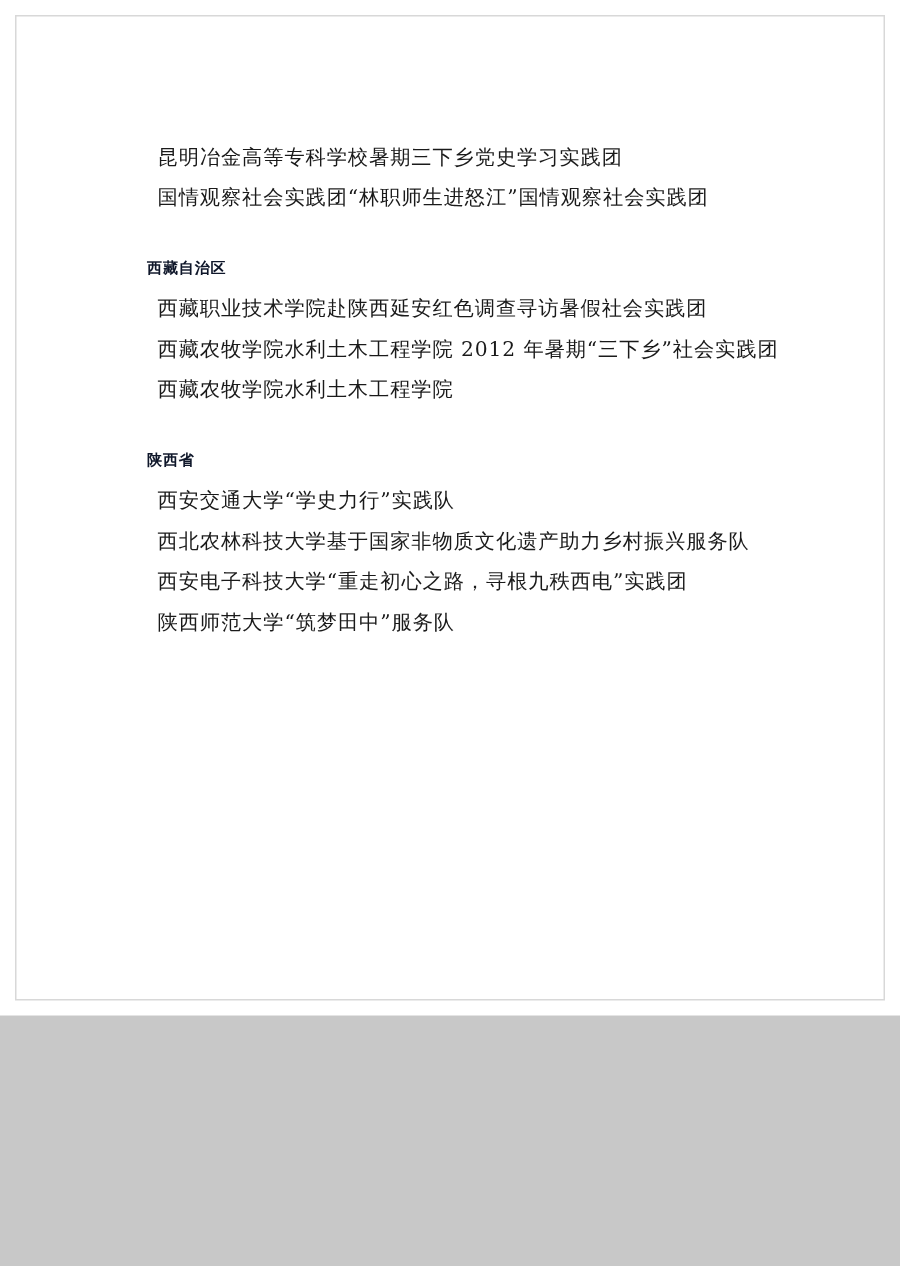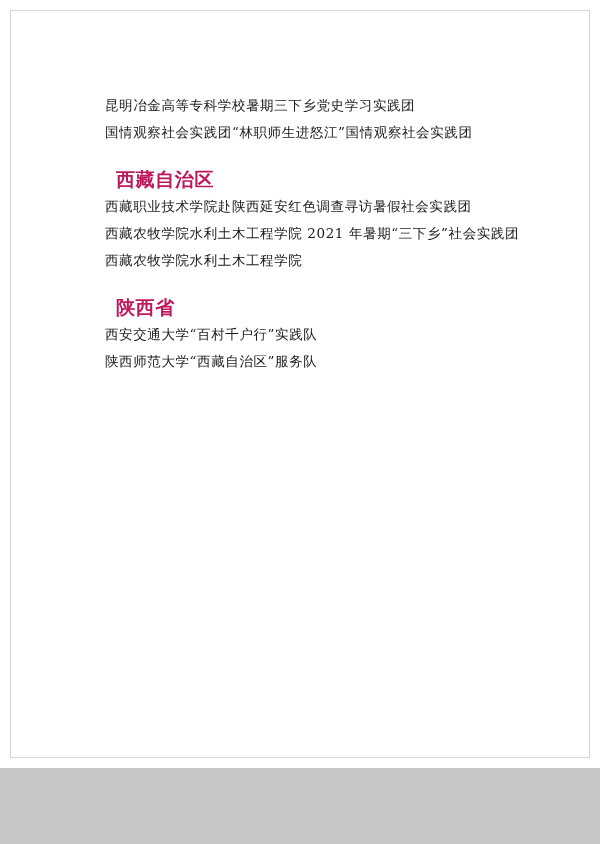--- a/index.html
+++ b/index.html
@@ -8,21 +8,21 @@
     background: #c8c8c8;
   }
   body {
     width: 600px;
     height: 844px;
     font-family: "DejaVu Serif", serif;
   }
   .page {
     position: relative;
     width: 600px;
-    height: 768px;
+    height: 677px;
     background: #ffffff;
     box-sizing: border-box;
     overflow: hidden;
   }
   .page-border {
     position: absolute;
     left: 10px;
     top: 10px;
     right: 10px;
     bottom: 10px;
@@ -39,23 +39,23 @@
     font-size: 13.5px;
     line-height: 27px;
     color: #1a1a1a;
     text-align: justify;
     letter-spacing: 0.6px;
     text-indent: 2em;
     margin: 0;
     font-family: "DejaVu Serif", serif;
   }
   .heading {
-    font-size: 19px;
+    font-size: 10px;
     line-height: 27px;
-    color: #be185d;
+    color: #0f172a;
     letter-spacing: 0.6px;
     text-indent: 2em;
     margin: 0;
     font-weight: bold;
     font-family: "DejaVu Sans", sans-serif;
   }
   .spacer {
     height: 20px;
   }
   .highlight-wrap {
@@ -88,22 +88,24 @@
 
 <div class="page">
   <div class="page-border"></div>
 
   <div class="content" id="doc-body">
       <p class="para">昆明冶金高等专科学校暑期三下乡党史学习实践团</p>
       <p class="para">国情观察社会实践团“林职师生进怒江”国情观察社会实践团</p>
       <div class="spacer"></div>
       <p class="heading">西藏自治区</p>
       <p class="para">西藏职业技术学院赴陕西延安红色调查寻访暑假社会实践团</p>
-      <p class="para">西藏农牧学院水利土木工程学院 2021 年暑期“三下乡”社会实践团</p>
+      <p class="para">西藏农牧学院水利土木工程学院 2012 年暑期“三下乡”社会实践团</p>
       <p class="para">西藏农牧学院水利土木工程学院</p>
       <div class="spacer"></div>
       <p class="heading">陕西省</p>
-      <p class="para">西安交通大学“百村千户行”实践队</p>
-      <p class="para">陕西师范大学“西藏自治区”服务队</p>
+      <p class="para">西安交通大学“学史力行”实践队</p>
+      <p class="para">西北农林科技大学基于国家非物质文化遗产助力乡村振兴服务队</p>
+      <p class="para">西安电子科技大学“重走初心之路，寻根九秩西电”实践团</p>
+      <p class="para">陕西师范大学“筑梦田中”服务队</p>
     </div>
 
   <div class="page-number">24</div>
 </div>
 
 </body></html>

